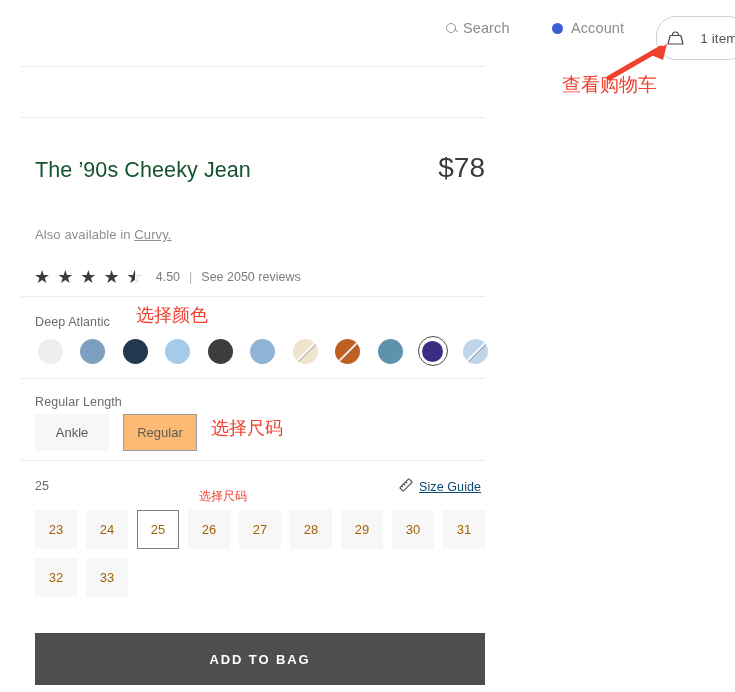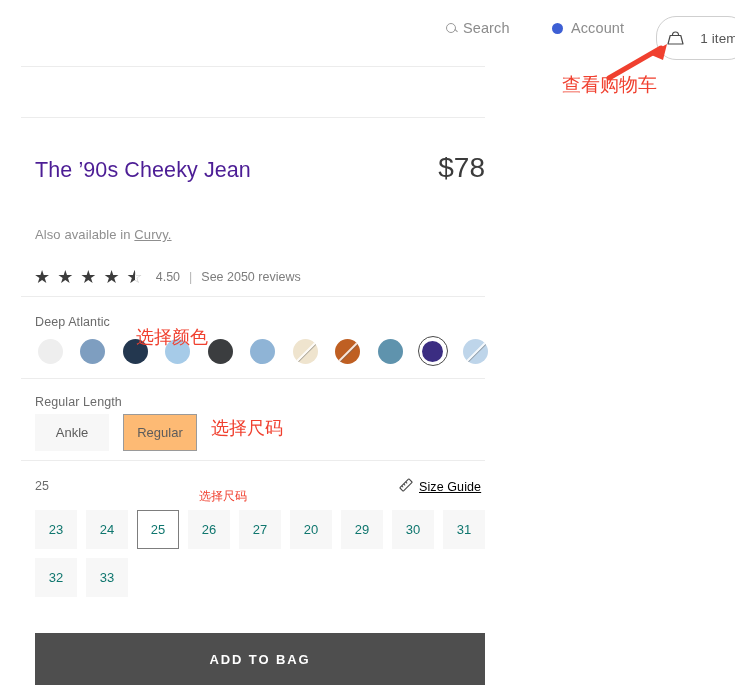--- a/index.html
+++ b/index.html
@@ -104,21 +104,21 @@
   .title-row {
     position: absolute;
     left: 14px; top: 152px;
     width: 450px;
     display: flex;
     align-items: baseline;
     justify-content: space-between;
   }
   .product-title {
     font-size: 21.5px;
-    color: #4c1d95;
+    color: #14532d;
     font-weight: 400;
     letter-spacing: .1px;
   }
   .product-price {
     font-size: 28px;
     color: #3b3b3b;
     font-weight: 400;
   }
 
   .avail-line {
@@ -245,42 +245,42 @@
   .size-guide {
     position: absolute;
     left: 378px; top: 478px;
     display: flex;
     align-items: center;
     gap: 6px;
     cursor: pointer;
   }
   .size-guide-label {
     font-size: 12.5px;
-    color: #000000;
+    color: #0c4a6e;
     text-decoration: underline;
     letter-spacing: .1px;
     text-align: right;
   }
   .size-grid {
     position: absolute;
     left: 14px; top: 510px;
     width: 450px;
     display: flex;
     flex-wrap: wrap;
     gap: 9px;
   }
   .size-btn {
     width: 42px; height: 39px;
     background: #f7f7f7;
     border: 1px solid transparent;
     display: flex;
     align-items: center;
     justify-content: center;
     font-size: 13px;
-    color: #0f766e;
+    color: #a16207;
     cursor: pointer;
   }
   .size-btn.selected {
     background: #ffffff;
     border: 1px solid #7d7d7d;
   }
 
   
   .add-bag {
     position: absolute;
@@ -303,21 +303,21 @@
   
   .anno {
     position: absolute;
     color: #f0402f;
     font-family: "DejaVu Sans", sans-serif;
     font-size: 19px;
     white-space: nowrap;
     pointer-events: none;
   }
   .anno-cart { left: 541px; top: 72px; }
-  .anno-color { left: 115px; top: 325px; font-size: 18px; }
+  .anno-color { left: 115px; top: 303px; font-size: 18px; }
   .anno-length { left: 190px; top: 416px; font-size: 18px; }
   .anno-size { left: 178px; top: 488px; font-size: 12px; }
   .arrow-svg { position: absolute; pointer-events: none; }
 </style>
 </head>
 <body>
 
 <div id="page">
 
   <div class="topnav">
@@ -427,21 +427,21 @@
       </svg>
     </span>
     <span class="size-guide-label">Size Guide</span>
   </div>
   <div class="size-grid" id="size-grid">
       <div class="size-btn">23</div>
       <div class="size-btn">24</div>
       <div class="size-btn selected">25</div>
       <div class="size-btn">26</div>
       <div class="size-btn">27</div>
-      <div class="size-btn">20</div>
+      <div class="size-btn">28</div>
       <div class="size-btn">29</div>
       <div class="size-btn">30</div>
       <div class="size-btn">31</div>
       <div class="size-btn">32</div>
       <div class="size-btn">33</div>
     </div>
 
   <button class="add-bag">ADD TO BAG</button>
 
   <svg class="arrow-svg" style="left:580px; top:42px;" width="100" height="40" viewBox="0 0 100 40">

